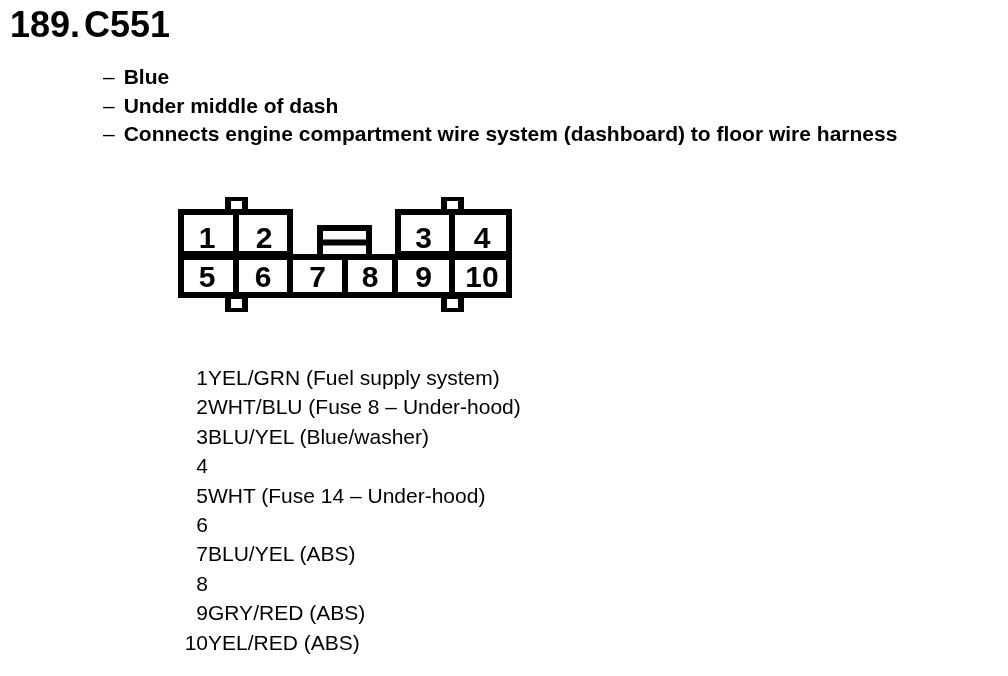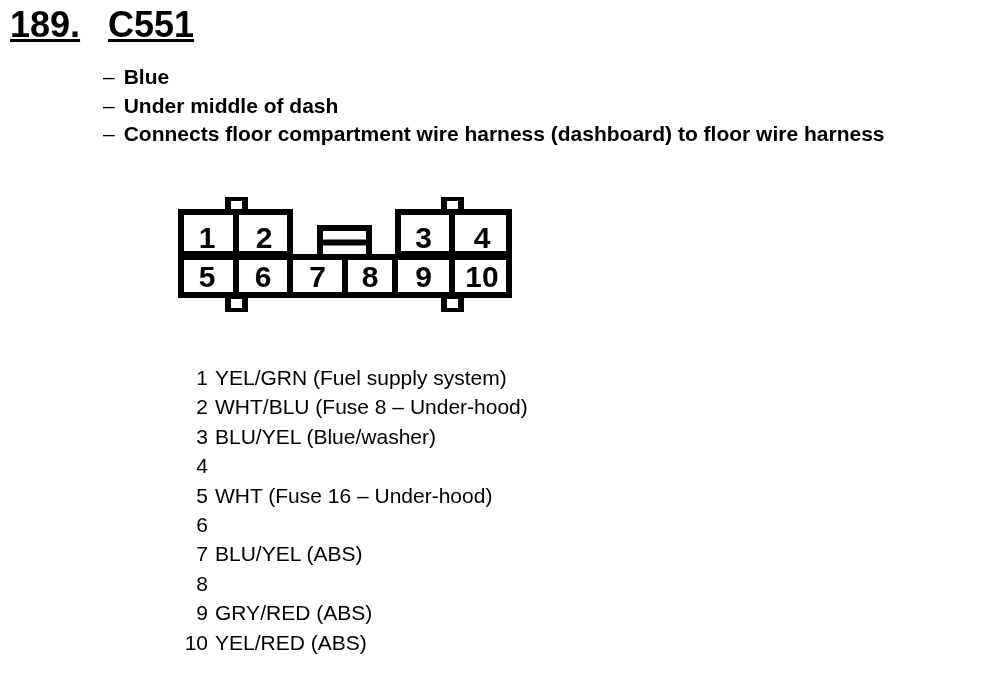--- a/index.html
+++ b/index.html
@@ -20,26 +20,25 @@
     inset: 0;
     background: #ffffff;
   }
 
   
   .title {
     position: absolute;
     left: 10px;
     top: 4px;
     display: flex;
-    gap: 28px;
+    gap: 4px;
     font-size: 36px;
     font-weight: bold;
     line-height: 1.15;
     white-space: nowrap;
-    text-decoration: underline;
   }
 
   
   .notes {
     position: absolute;
     left: 103px;
     top: 63px;
     font-size: 21px;
     line-height: 28.5px;
     white-space: nowrap;
@@ -88,21 +87,20 @@
     display: flex;
     height: 29.4px;
     align-items: baseline;
   }
   .pin-num {
     display: inline-block;
     width: 30px;
     text-align: right;
   }
   .pin-desc {
-    margin-left: 7px;
   }
 </style>
 </head>
 <body>
 
 <div class="page">
 
   <div class="title">
     <span>189.</span>
     <span>C551</span>
@@ -112,21 +110,21 @@
     <div class="note-row">
       <span class="dash">–</span>
       <span class="note-text">Blue</span>
     </div>
     <div class="note-row">
       <span class="dash">–</span>
       <span class="note-text">Under middle of dash</span>
     </div>
     <div class="note-row">
       <span class="dash">–</span>
-      <span class="note-text">Connects floor compartment wire harness (dashboard) to floor wire harness</span>
+      <span class="note-text">Connects engine compartment wire system (dashboard) to floor wire harness</span>
     </div>
   </div>
 
   <div class="connector">
     <svg width="334" height="115" viewBox="0 0 334 115">
 
       <g>
         <rect x="47" y="0" width="23" height="18" fill="#000000"></rect>
         <rect x="53" y="4" width="11" height="9" fill="#ffffff"></rect>
       </g>
@@ -191,21 +189,21 @@
     </div>
     <div class="pin-row">
       <span class="pin-num">3</span>
       <span class="pin-desc">BLU/YEL (Blue/washer)</span>
     </div>
     <div class="pin-row">
       <span class="pin-num">4</span>
     </div>
     <div class="pin-row">
       <span class="pin-num">5</span>
-      <span class="pin-desc">WHT (Fuse 16 – Under-hood)</span>
+      <span class="pin-desc">WHT (Fuse 14 – Under-hood)</span>
     </div>
     <div class="pin-row">
       <span class="pin-num">6</span>
     </div>
     <div class="pin-row">
       <span class="pin-num">7</span>
       <span class="pin-desc">BLU/YEL (ABS)</span>
     </div>
     <div class="pin-row">
       <span class="pin-num">8</span>

